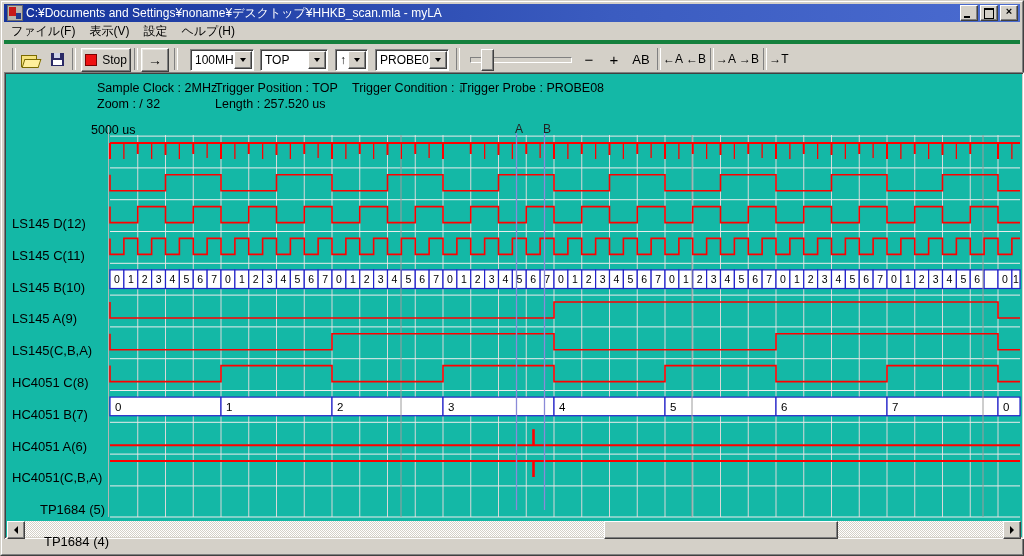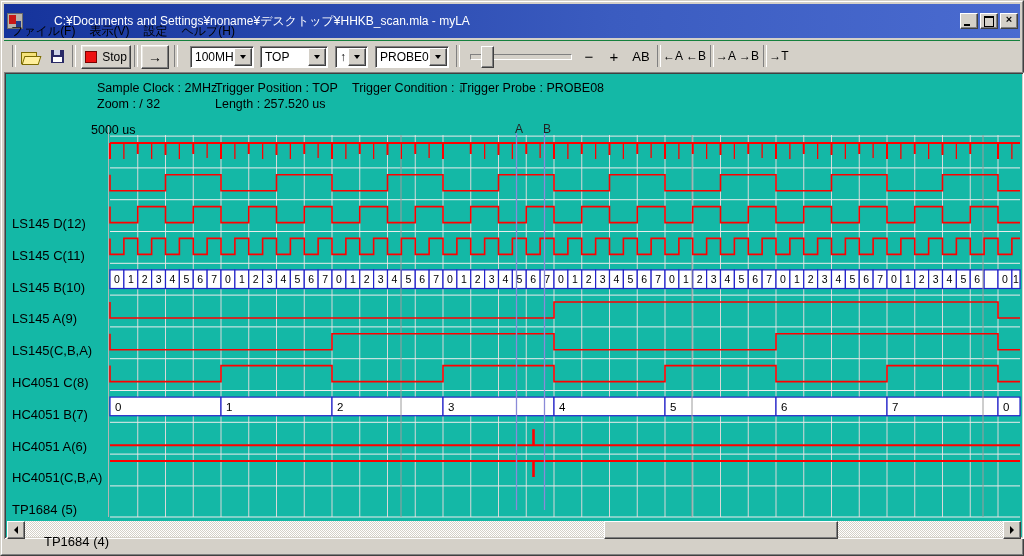--- a/index.html
+++ b/index.html
@@ -3,43 +3,43 @@
 <meta charset="utf-8">
 <style>
   html,body{margin:0;padding:0;}
   body{width:1024px;height:556px;position:relative;overflow:hidden;
        font-family:"Liberation Sans","DejaVu Sans",sans-serif;background:#d4d0c8;}
   .win{position:absolute;inset:0;background:#d4d0c8;
        border:1px solid;border-color:#d4d0c8 #404040 #404040 #d4d0c8;}
   .win-inner{position:absolute;inset:0;border:1px solid;border-color:#fff #808080 #808080 #fff;}
 
   
-  .titlebar{position:absolute;left:2px;top:2px;right:2px;height:34px;
+  .titlebar{position:absolute;left:2px;top:2px;right:2px;height:18px;
     background:linear-gradient(to right,#15339b,#3b5cc0 60%,#4a6bd0);
-    display:flex;align-items:center;padding:0 2px;gap:28px;}
+    display:flex;align-items:center;padding:0 2px;}
   .app-icon{width:14px;height:14px;margin:0 3px 0 1px;background:#b8b4ac;
     border:1px solid #6a6a6a;position:relative;flex:0 0 auto;}
   .app-icon::before{content:"";position:absolute;left:1px;top:1px;width:7px;height:9px;background:#c81818;}
   .app-icon::after{content:"";position:absolute;right:1px;bottom:1px;width:5px;height:6px;background:#223a8c;}
   .title-text{color:#fff;font-size:12px;white-space:nowrap;overflow:hidden;flex:1;}
   .winbtns{display:flex;gap:2px;margin-left:4px;}
   .wbtn{width:16px;height:14px;background:#d4d0c8;border:1px solid;
     border-color:#fff #404040 #404040 #fff;box-shadow:inset -1px -1px 0 #808080;
     position:relative;font-size:10px;line-height:12px;text-align:center;color:#000;}
   .glyph-min{position:absolute;left:3px;bottom:2px;width:6px;height:2px;background:#000;}
   .glyph-max{position:absolute;left:3px;top:2px;width:8px;height:8px;border:1px solid #000;border-top-width:2px;}
   .wbtn.close{font-size:11px;font-weight:bold;line-height:11px;}
 
   
   .menubar{position:absolute;left:2px;top:21px;right:2px;height:17px;display:flex;align-items:center;font-size:12px;color:#000;}
   .menu-item{padding:1px 7px;white-space:nowrap;}
 
   
   .toolbar{position:absolute;left:2px;top:38px;right:2px;height:31px;
-    border-top:1px solid #15803d;box-shadow:0 1px 0 #808080;}
+    border-top:4px solid #15803d;box-shadow:0 1px 0 #808080;}
   .tsep{position:absolute;top:4px;width:2px;height:22px;border-left:1px solid #808080;border-right:1px solid #fff;}
   .tbtn{position:absolute;top:4px;height:22px;background:#d4d0c8;display:flex;align-items:center;justify-content:center;
     font-size:12px;color:#000;}
   .raised{border:1px solid;border-color:#fff #404040 #404040 #fff;box-shadow:inset -1px -1px 0 #808080,inset 1px 1px 0 #e8e6e0;}
   .flat{border:none;}
   .stop-square{width:10px;height:10px;background:#ee1111;border:1px solid #7a0000;margin-right:5px;}
   .icon-folder{width:18px;height:13px;position:relative;}
   .icon-folder .back{position:absolute;left:0;top:2px;width:14px;height:10px;background:#f5e27a;border:1px solid #7a6a00;}
   .icon-folder .front{position:absolute;left:2px;top:6px;width:15px;height:7px;background:#ffef9c;border:1px solid #7a6a00;transform:skewX(-18deg);}
   .icon-floppy{width:13px;height:13px;background:#2a2a66;position:relative;}
@@ -189,21 +189,21 @@
     <div id="labels" style="position: absolute; inset: 0px;">
           <div class="sig-label" style="top: 144px;">LS145 D(12)</div>
           <div class="sig-label" style="top: 175.8px;">LS145 C(11)</div>
           <div class="sig-label" style="top: 207.6px;">LS145 B(10)</div>
           <div class="sig-label" style="top: 239.4px;">LS145 A(9)</div>
           <div class="sig-label" style="top: 271.2px;">LS145(C,B,A)</div>
           <div class="sig-label" style="top: 303px;">HC4051 C(8)</div>
           <div class="sig-label" style="top: 334.8px;">HC4051 B(7)</div>
           <div class="sig-label" style="top: 366.6px;">HC4051 A(6)</div>
           <div class="sig-label" style="top: 398.4px;">HC4051(C,B,A)</div>
-          <div class="sig-label" style="top: 430.2px;">TP1684 (5)</div>
+          <div class="sig-label" style="top: 430.2px; margin-left: 28px;">TP1684 (5)</div>
           <div class="sig-label" style="top: 462px; margin-left: 32px;">TP1684 (4)</div>
         </div>
 
     <div class="hscroll">
       <div class="sbtn" style="left:0">
             <span class="tri-left"></span>
           </div>
       <div class="sthumb" style="left:597px;width:232px"></div>
       <div class="sbtn" style="right:0">
             <span class="tri-right"></span>

